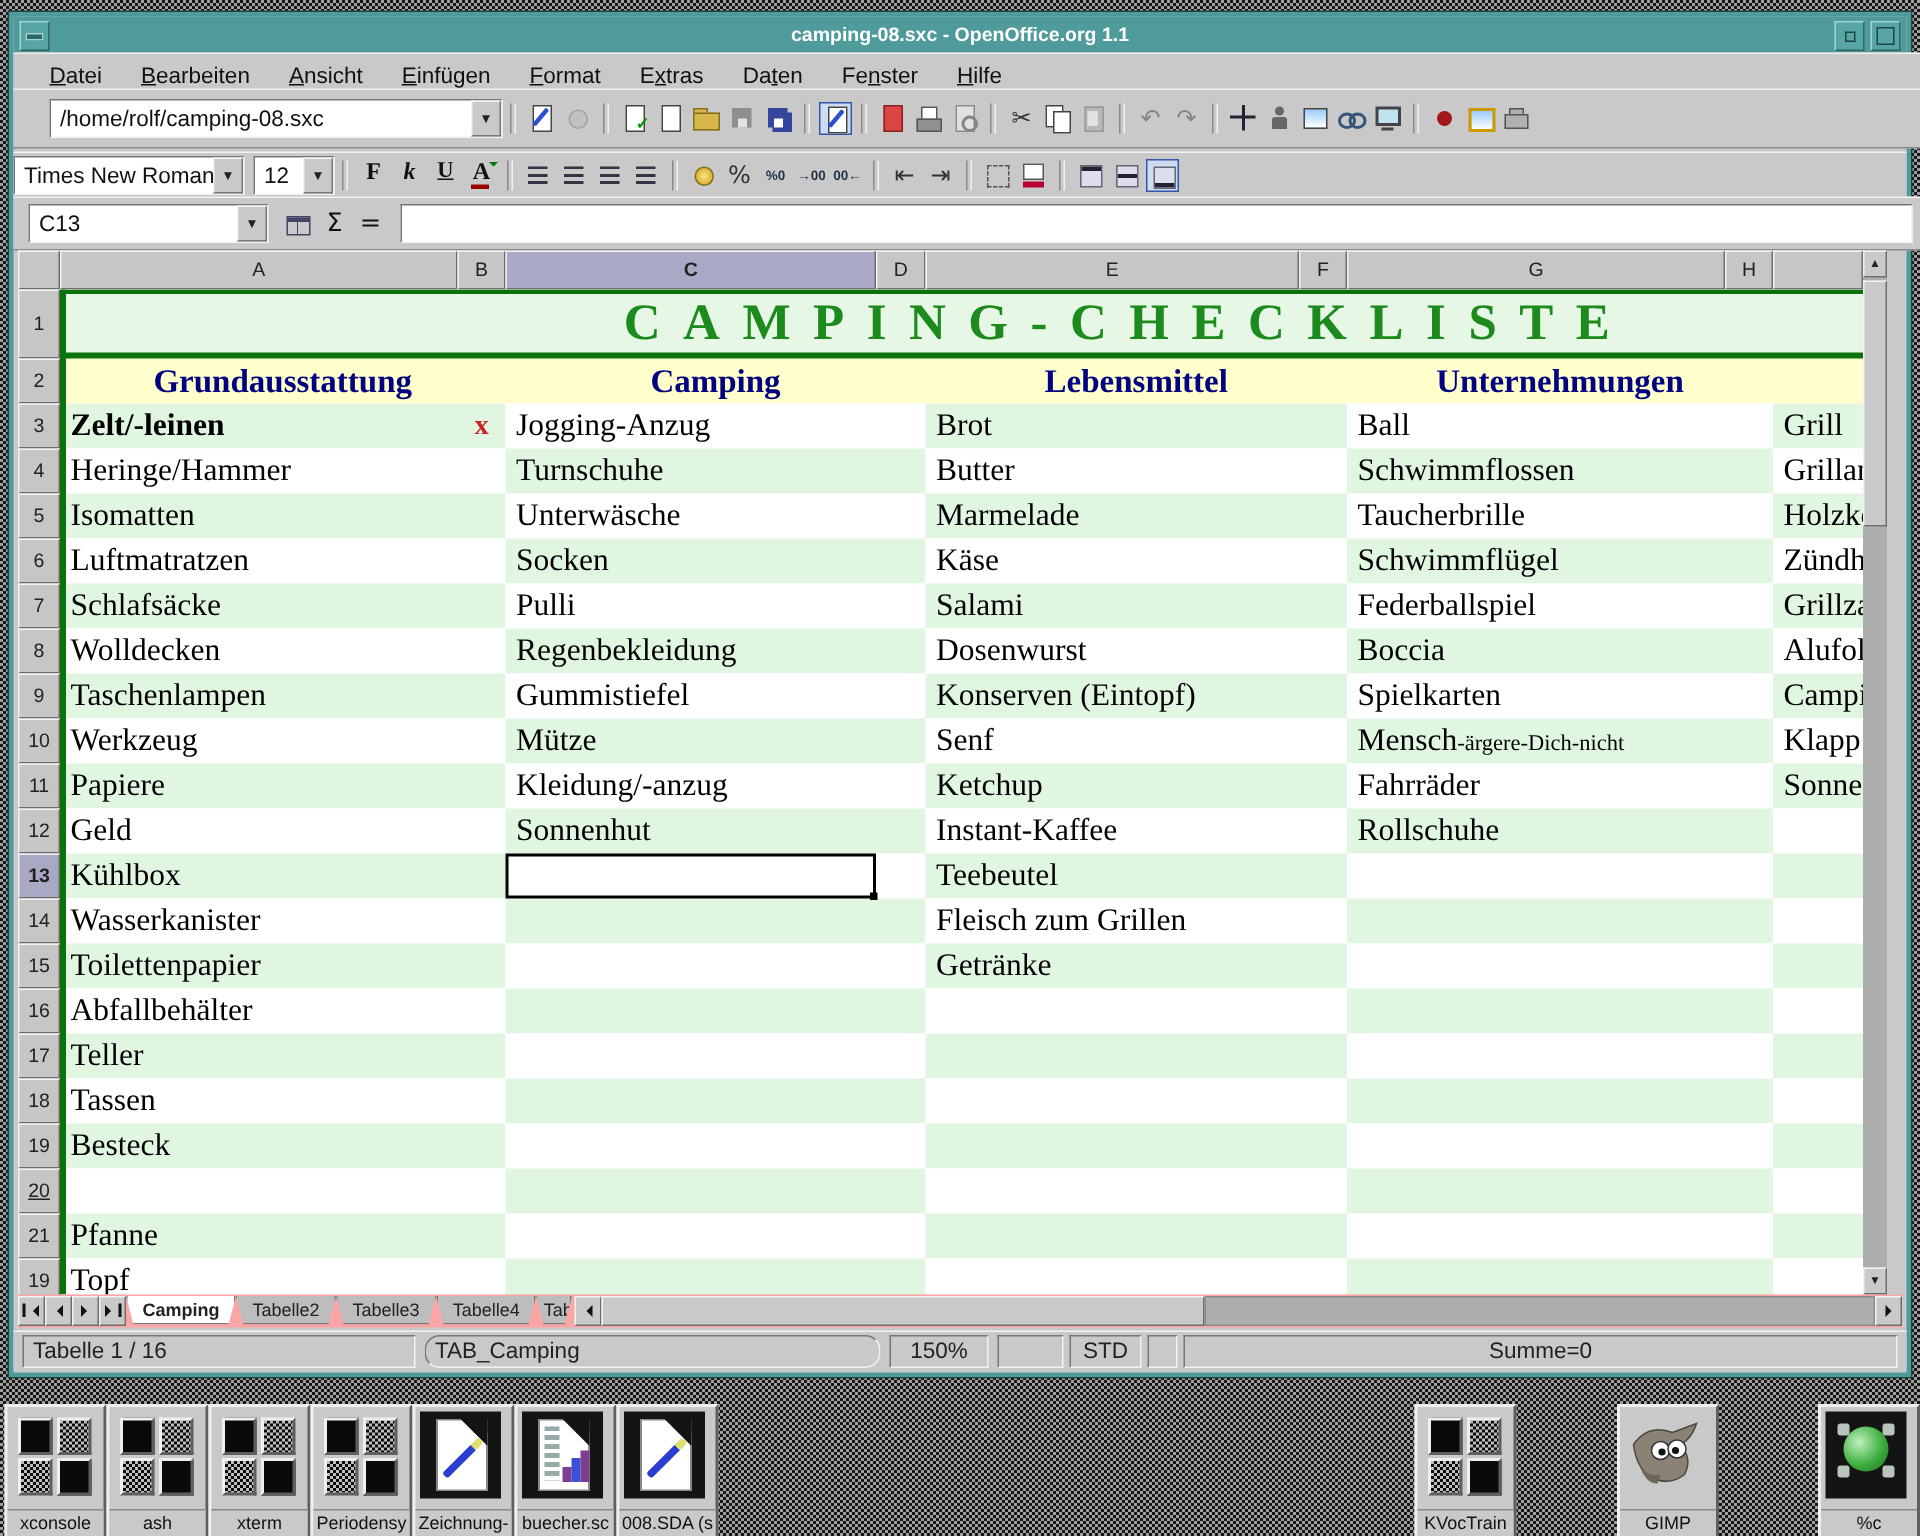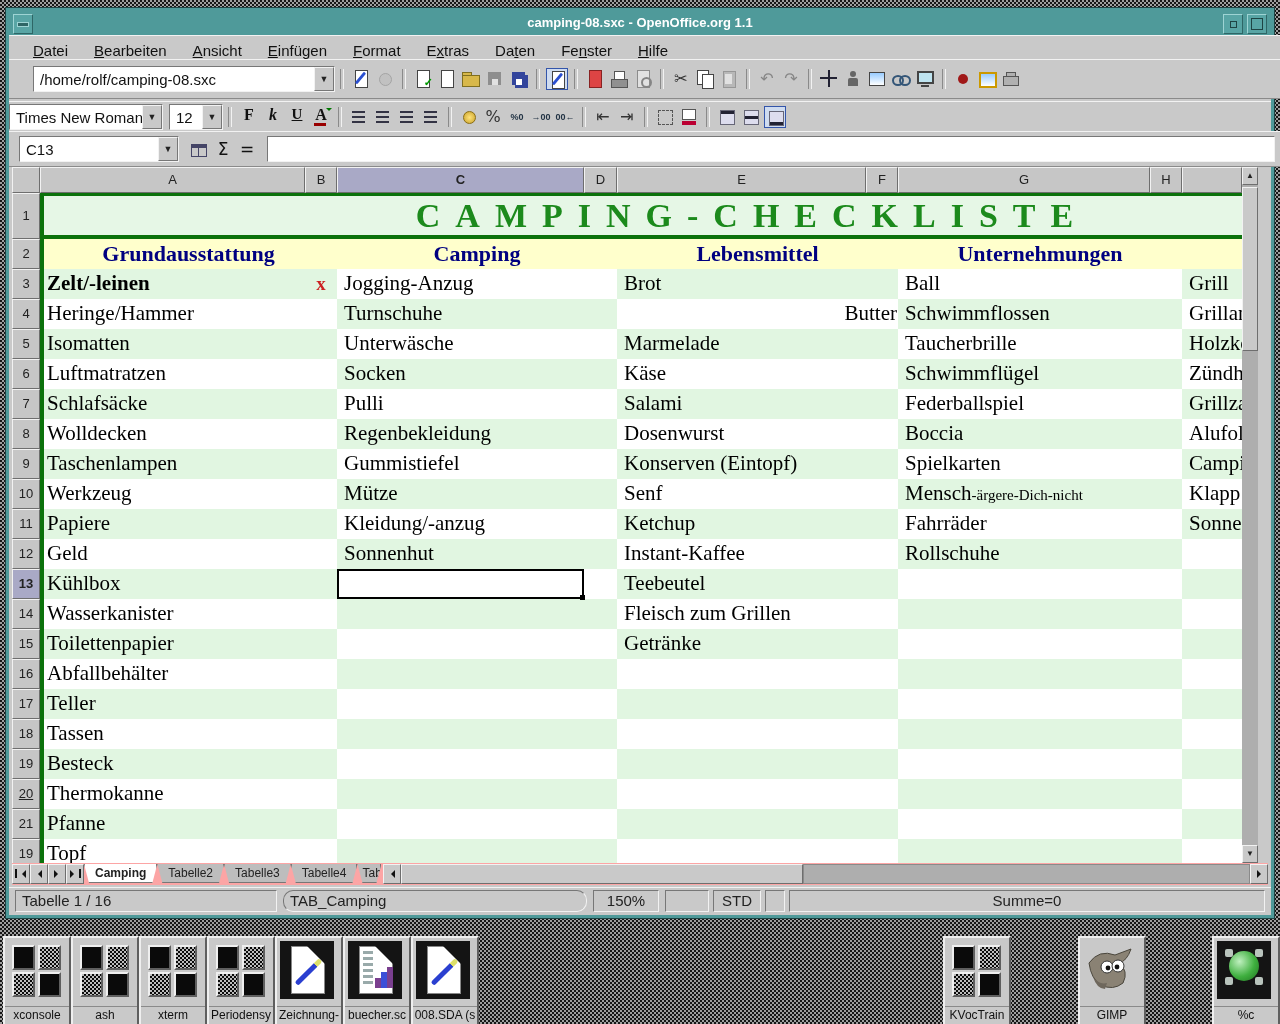--- a/index.html
+++ b/index.html
@@ -551,35 +551,34 @@
           <div class="celltext" style="left: 0px; top: 286px; width: 258px; height: 30px; line-height: 29px;">Werkzeug</div>
           <div class="celltext" style="left: 0px; top: 316px; width: 258px; height: 30px; line-height: 29px;">Papiere</div>
           <div class="celltext" style="left: 0px; top: 376px; width: 258px; height: 30px; line-height: 29px;">Kühlbox</div>
           <div class="celltext" style="left: 0px; top: 346px; width: 258px; height: 30px; line-height: 29px;">Geld</div>
           <div class="celltext" style="left: 0px; top: 406px; width: 258px; height: 30px; line-height: 29px;">Wasserkanister</div>
           <div class="celltext" style="left: 0px; top: 436px; width: 258px; height: 30px; line-height: 29px;">Toilettenpapier</div>
           <div class="celltext" style="left: 0px; top: 466px; width: 258px; height: 30px; line-height: 29px;">Abfallbehälter</div>
           <div class="celltext" style="left: 0px; top: 496px; width: 258px; height: 30px; line-height: 29px;">Teller</div>
           <div class="celltext" style="left: 0px; top: 526px; width: 258px; height: 30px; line-height: 29px;">Tassen</div>
           <div class="celltext" style="left: 0px; top: 556px; width: 258px; height: 30px; line-height: 29px;">Besteck</div>
-          <div class="celltext" style="left: 0px; top: 586px; width: 258px; height: 30px; line-height: 29px;">Thermokanne</div>
           <div class="celltext" style="left: 0px; top: 616px; width: 258px; height: 30px; line-height: 29px;">Pfanne</div>
           <div class="celltext" style="left: 0px; top: 646px; width: 258px; height: 30px; line-height: 29px;">Topf</div>
           <div class="celltext" style="left: 297px; top: 76px; width: 240px; height: 30px; line-height: 29px;">Jogging-Anzug</div>
           <div class="celltext" style="left: 297px; top: 106px; width: 240px; height: 30px; line-height: 29px;">Turnschuhe</div>
           <div class="celltext" style="left: 297px; top: 136px; width: 240px; height: 30px; line-height: 29px;">Unterwäsche</div>
           <div class="celltext" style="left: 297px; top: 166px; width: 240px; height: 30px; line-height: 29px;">Socken</div>
           <div class="celltext" style="left: 297px; top: 196px; width: 240px; height: 30px; line-height: 29px;">Pulli</div>
           <div class="celltext" style="left: 297px; top: 226px; width: 240px; height: 30px; line-height: 29px;">Regenbekleidung</div>
           <div class="celltext" style="left: 297px; top: 256px; width: 240px; height: 30px; line-height: 29px;">Gummistiefel</div>
           <div class="celltext" style="left: 297px; top: 286px; width: 240px; height: 30px; line-height: 29px;">Mütze</div>
           <div class="celltext" style="left: 297px; top: 316px; width: 240px; height: 30px; line-height: 29px;">Kleidung/-anzug</div>
           <div class="celltext" style="left: 297px; top: 346px; width: 240px; height: 30px; line-height: 29px;">Sonnenhut</div>
           <div class="celltext" style="left: 577px; top: 76px; width: 242px; height: 30px; line-height: 29px;">Brot</div>
-          <div class="celltext" style="left: 608px; top: 106px; width: 242px; height: 30px; line-height: 29px; text-align: right;">Butter</div>
+          <div class="celltext" style="left: 577px; top: 106px; width: 242px; height: 30px; line-height: 29px;">Butter</div>
           <div class="celltext" style="left: 577px; top: 136px; width: 242px; height: 30px; line-height: 29px;">Marmelade</div>
           <div class="celltext" style="left: 577px; top: 166px; width: 242px; height: 30px; line-height: 29px;">Käse</div>
           <div class="celltext" style="left: 577px; top: 196px; width: 242px; height: 30px; line-height: 29px;">Salami</div>
           <div class="celltext" style="left: 577px; top: 226px; width: 242px; height: 30px; line-height: 29px;">Dosenwurst</div>
           <div class="celltext" style="left: 577px; top: 256px; width: 242px; height: 30px; line-height: 29px;">Konserven (Eintopf)</div>
           <div class="celltext" style="left: 577px; top: 286px; width: 242px; height: 30px; line-height: 29px;">Senf</div>
           <div class="celltext" style="left: 577px; top: 316px; width: 242px; height: 30px; line-height: 29px;">Ketchup</div>
           <div class="celltext" style="left: 577px; top: 346px; width: 242px; height: 30px; line-height: 29px;">Instant-Kaffee</div>
           <div class="celltext" style="left: 577px; top: 376px; width: 242px; height: 30px; line-height: 29px;">Teebeutel</div>
           <div class="celltext" style="left: 577px; top: 406px; width: 242px; height: 30px; line-height: 29px;">Fleisch zum Grillen</div>

